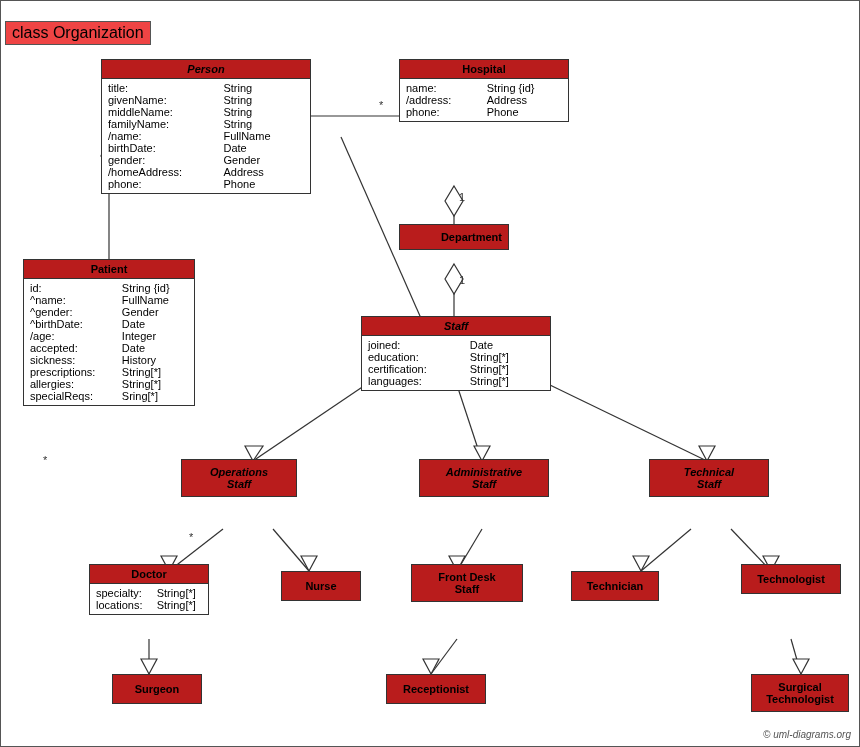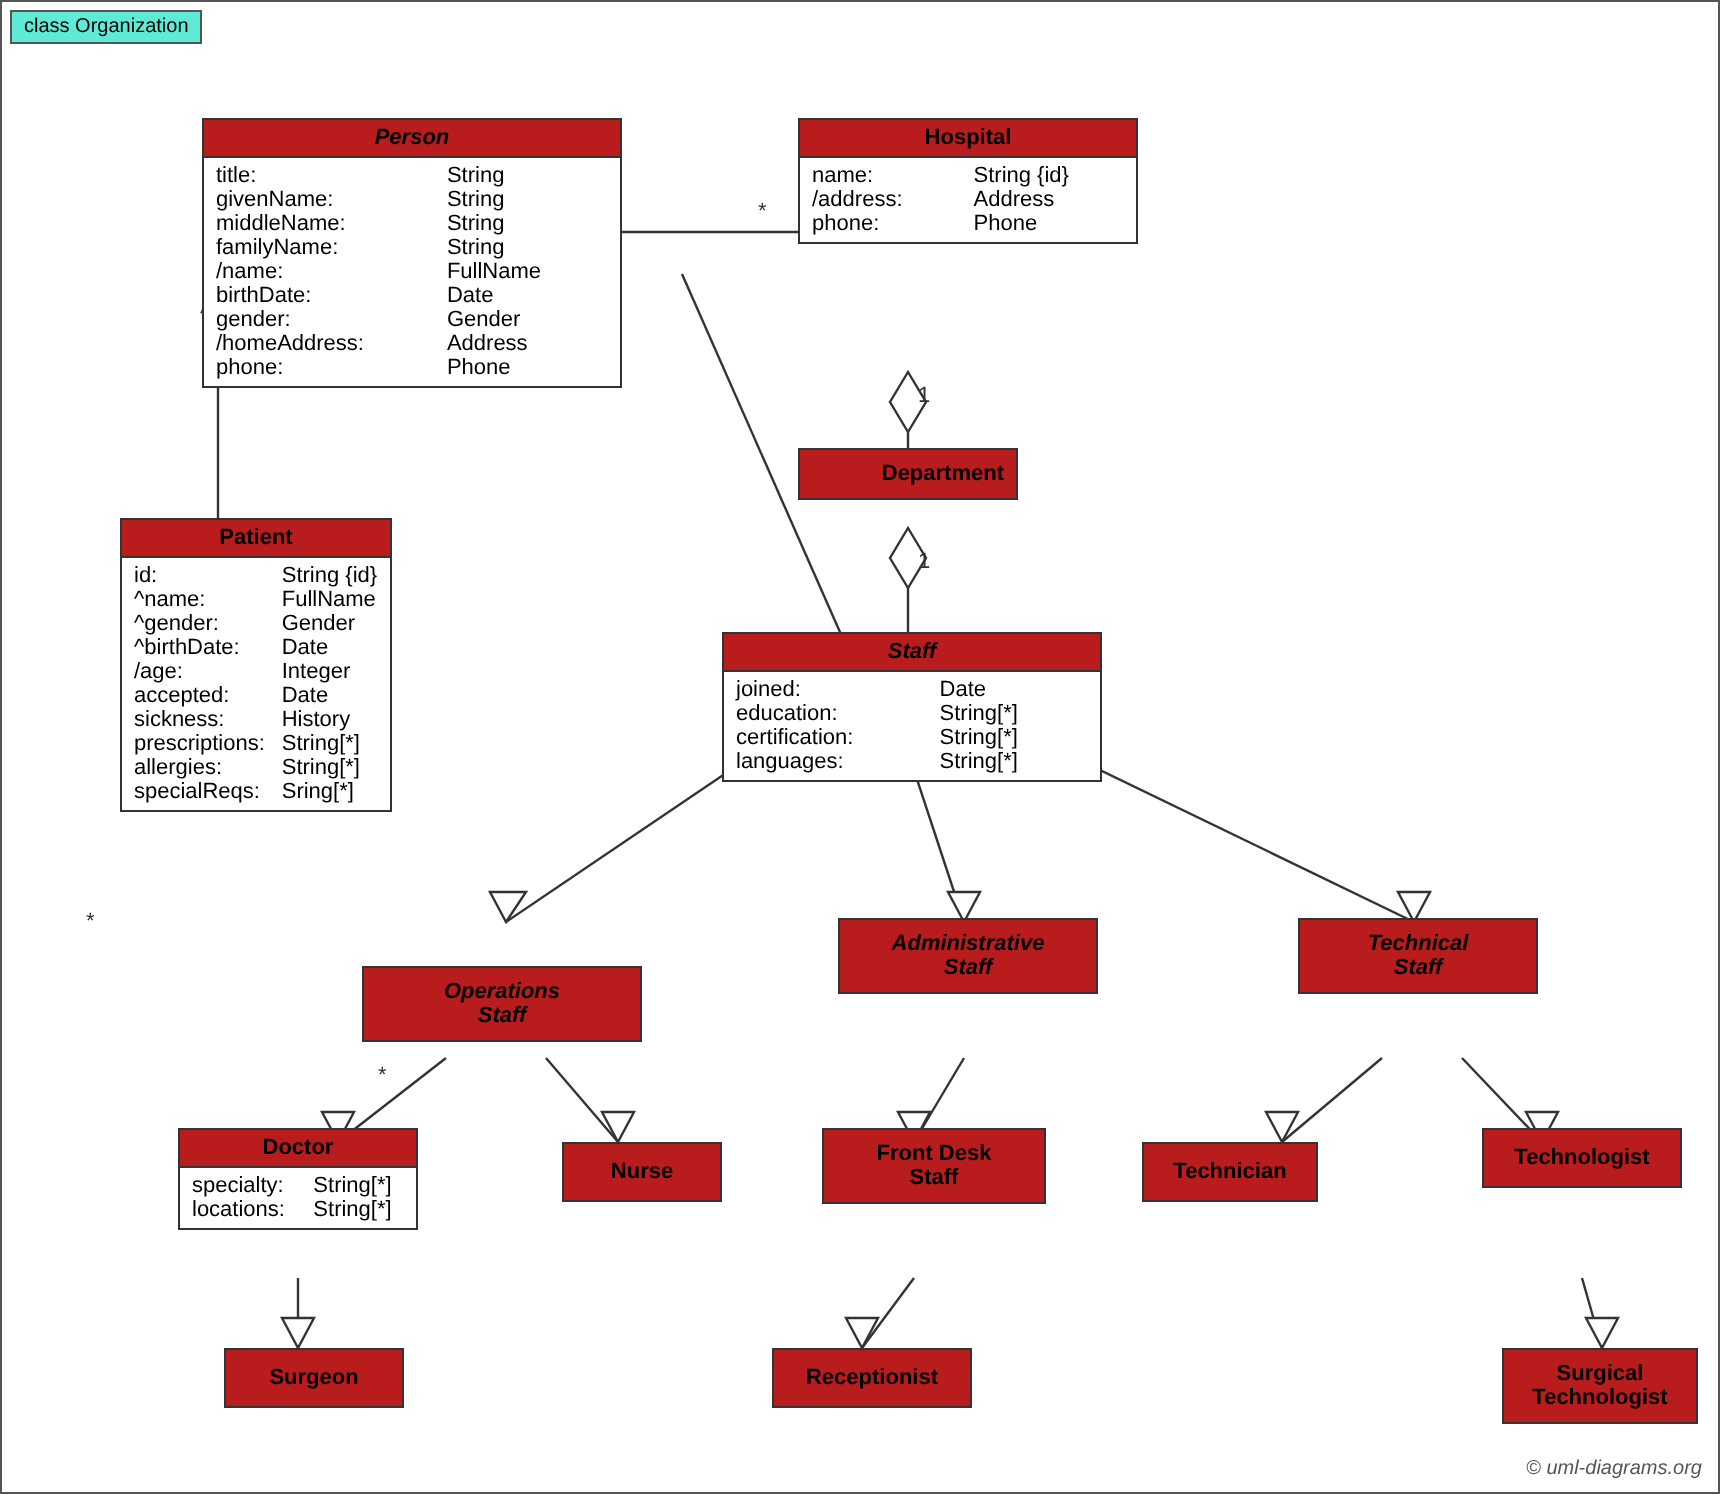--- a/index.html
+++ b/index.html
@@ -13,26 +13,26 @@
       position: relative;
     }
     #diagram {
       width: 860px;
       height: 747px;
       position: relative;
       border: 1px solid #555;
     }
     .diagram-label {
       position: absolute;
-      top: 4px;
+      top: 20px;
       left: 4px;
       border: 1px solid #555;
-      background: #5eead4;
+      background: #ef4444;
       padding: 2px 6px;
-      font-size: 10px;
+      font-size: 16px;
     }
     .uml-box {
       position: absolute;
       border: 1px solid #333;
       background: #fff;
       text-align: left;
     }
     .uml-box .box-title {
       text-align: center;
       border-bottom: 1px solid #333;
@@ -185,21 +185,21 @@
         <span class="attr-type">Date</span>
       <span class="attr-name">education:</span>
         <span class="attr-type">String[*]</span>
       <span class="attr-name">certification:</span>
         <span class="attr-type">String[*]</span>
       <span class="attr-name">languages:</span>
         <span class="attr-type">String[*]</span>
     </div>
   </div>
 
-  <div class="uml-box" style="left:22px; top:258px; width:136px;margin-left:37px;">
+  <div class="uml-box" style="left:22px; top:258px; width:172px;">
     <div class="box-title normal">Patient</div>
     <div class="box-body">
       <span class="attr-name">id:</span>
         <span class="attr-type">String {id}</span>
       <span class="attr-name">^name:</span>
         <span class="attr-type">FullName</span>
       <span class="attr-name">^gender:</span>
         <span class="attr-type">Gender</span>
       <span class="attr-name">^birthDate:</span>
         <span class="attr-type">Date</span>
@@ -211,21 +211,21 @@
         <span class="attr-type">History</span>
       <span class="attr-name">prescriptions:</span>
         <span class="attr-type">String[*]</span>
       <span class="attr-name">allergies:</span>
         <span class="attr-type">String[*]</span>
       <span class="attr-name">specialReqs:</span>
         <span class="attr-type">Sring[*]</span>
     </div>
   </div>
 
-  <div class="uml-box" style="left:180px; top:482px; width:140px; text-align:center;">
+  <div class="uml-box" style="left:180px; top:458px; width:116px; text-align:center;">
     <div class="box-title" style="border-bottom:none; padding:6px 4px;">Operations<br>Staff</div>
   </div>
 
   <div class="uml-box" style="left:418px; top:458px; width:130px; text-align:center;">
     <div class="box-title" style="border-bottom:none; padding:6px 4px;">Administrative<br>Staff</div>
   </div>
 
   <div class="uml-box" style="left:648px; top:458px; width:120px; text-align:center;">
     <div class="box-title" style="border-bottom:none; padding:6px 4px;">Technical<br>Staff</div>
   </div>

